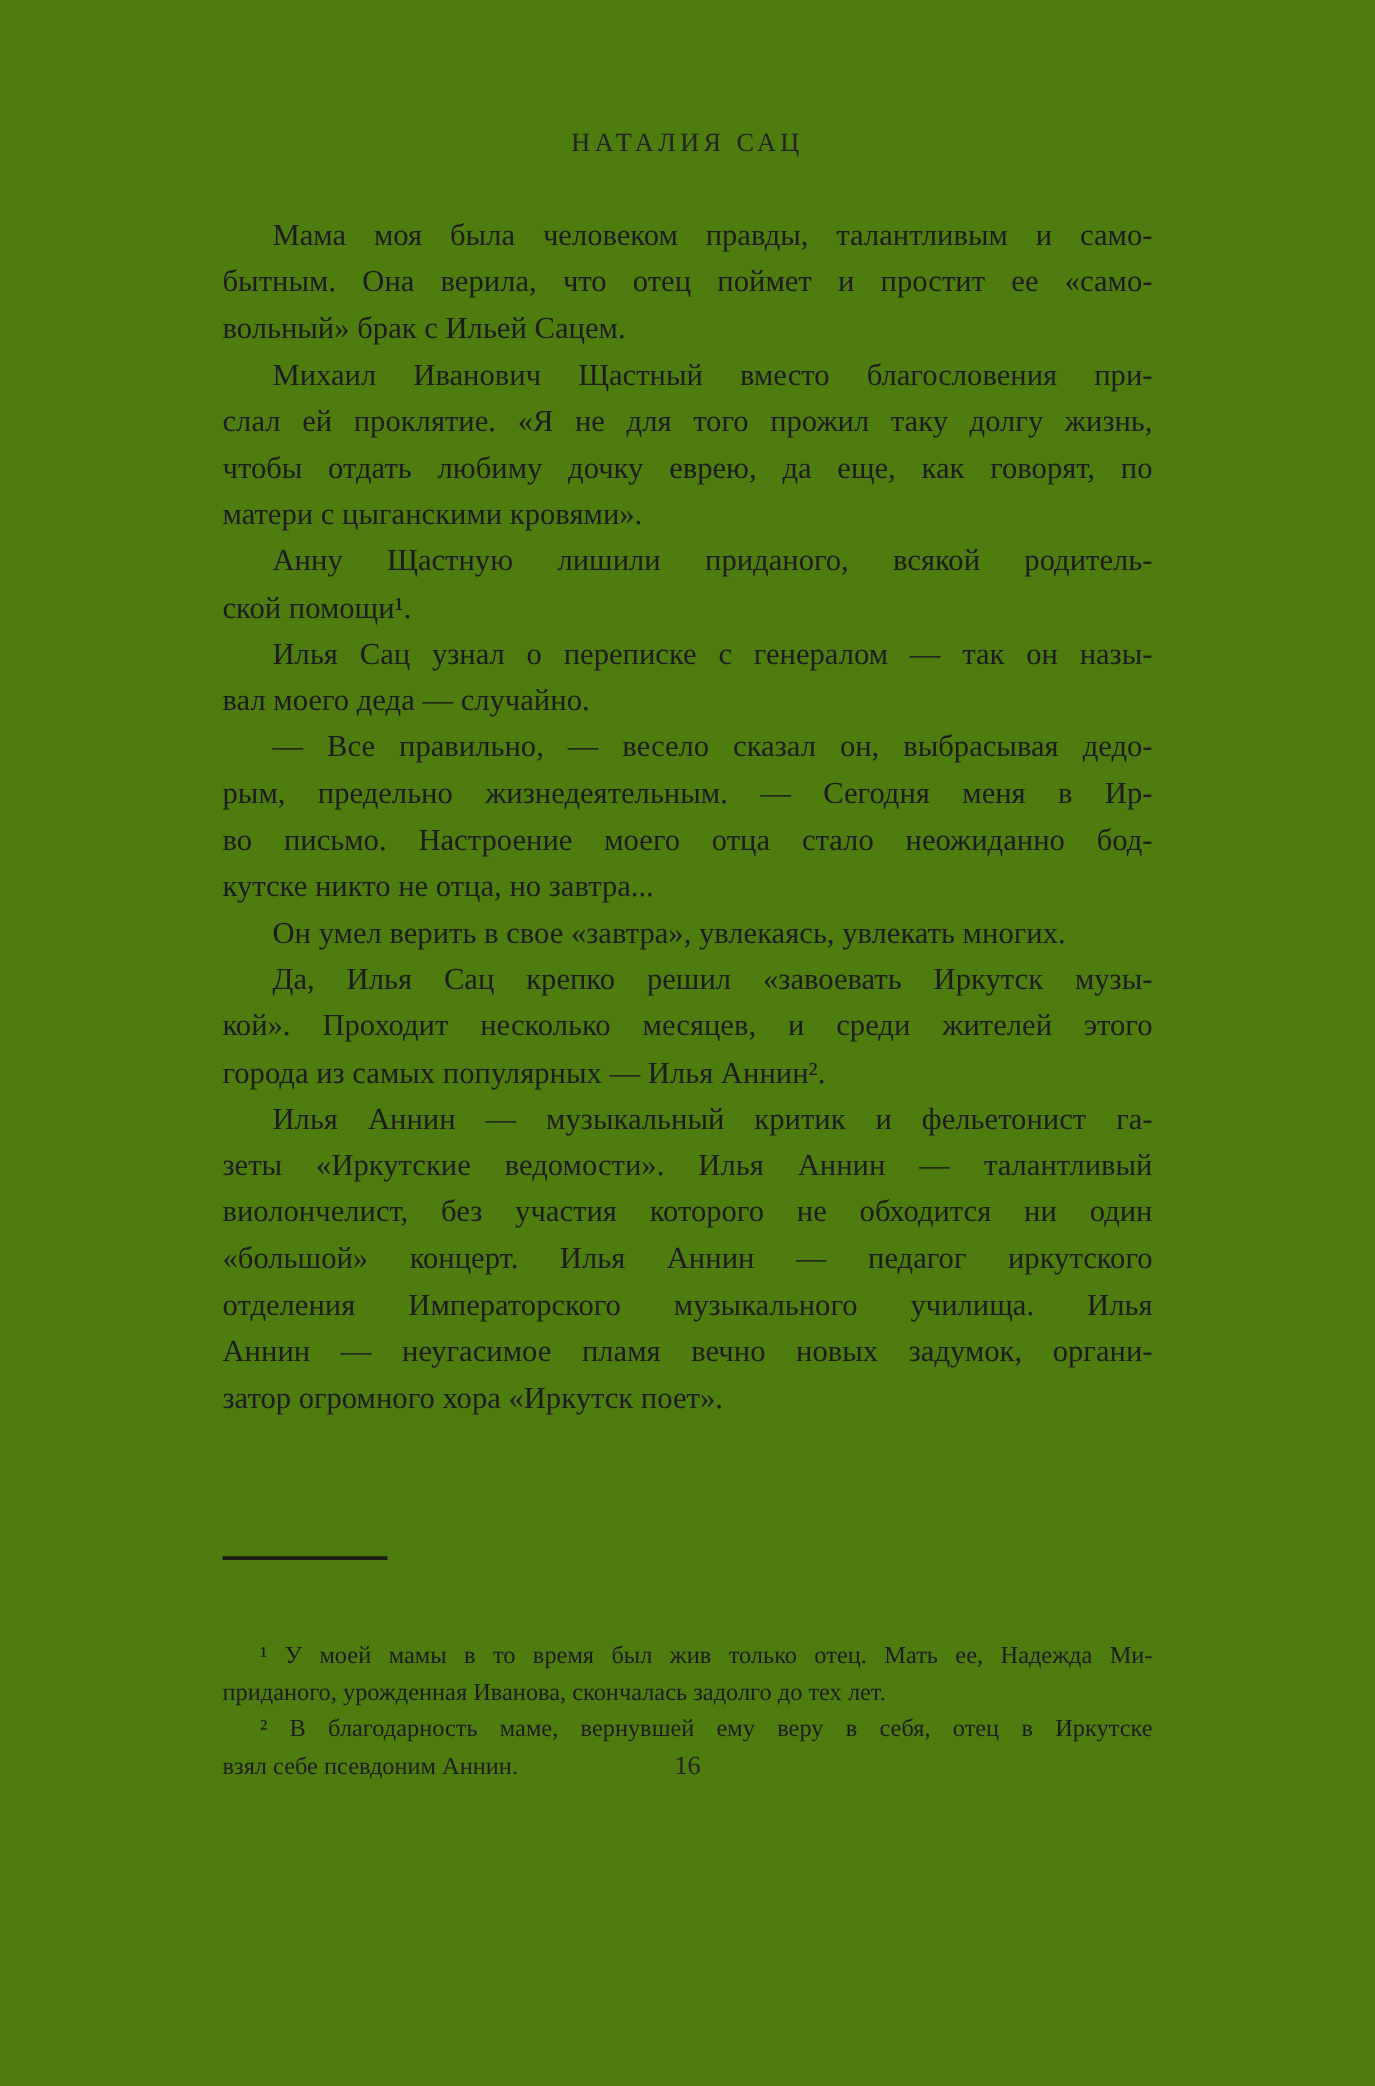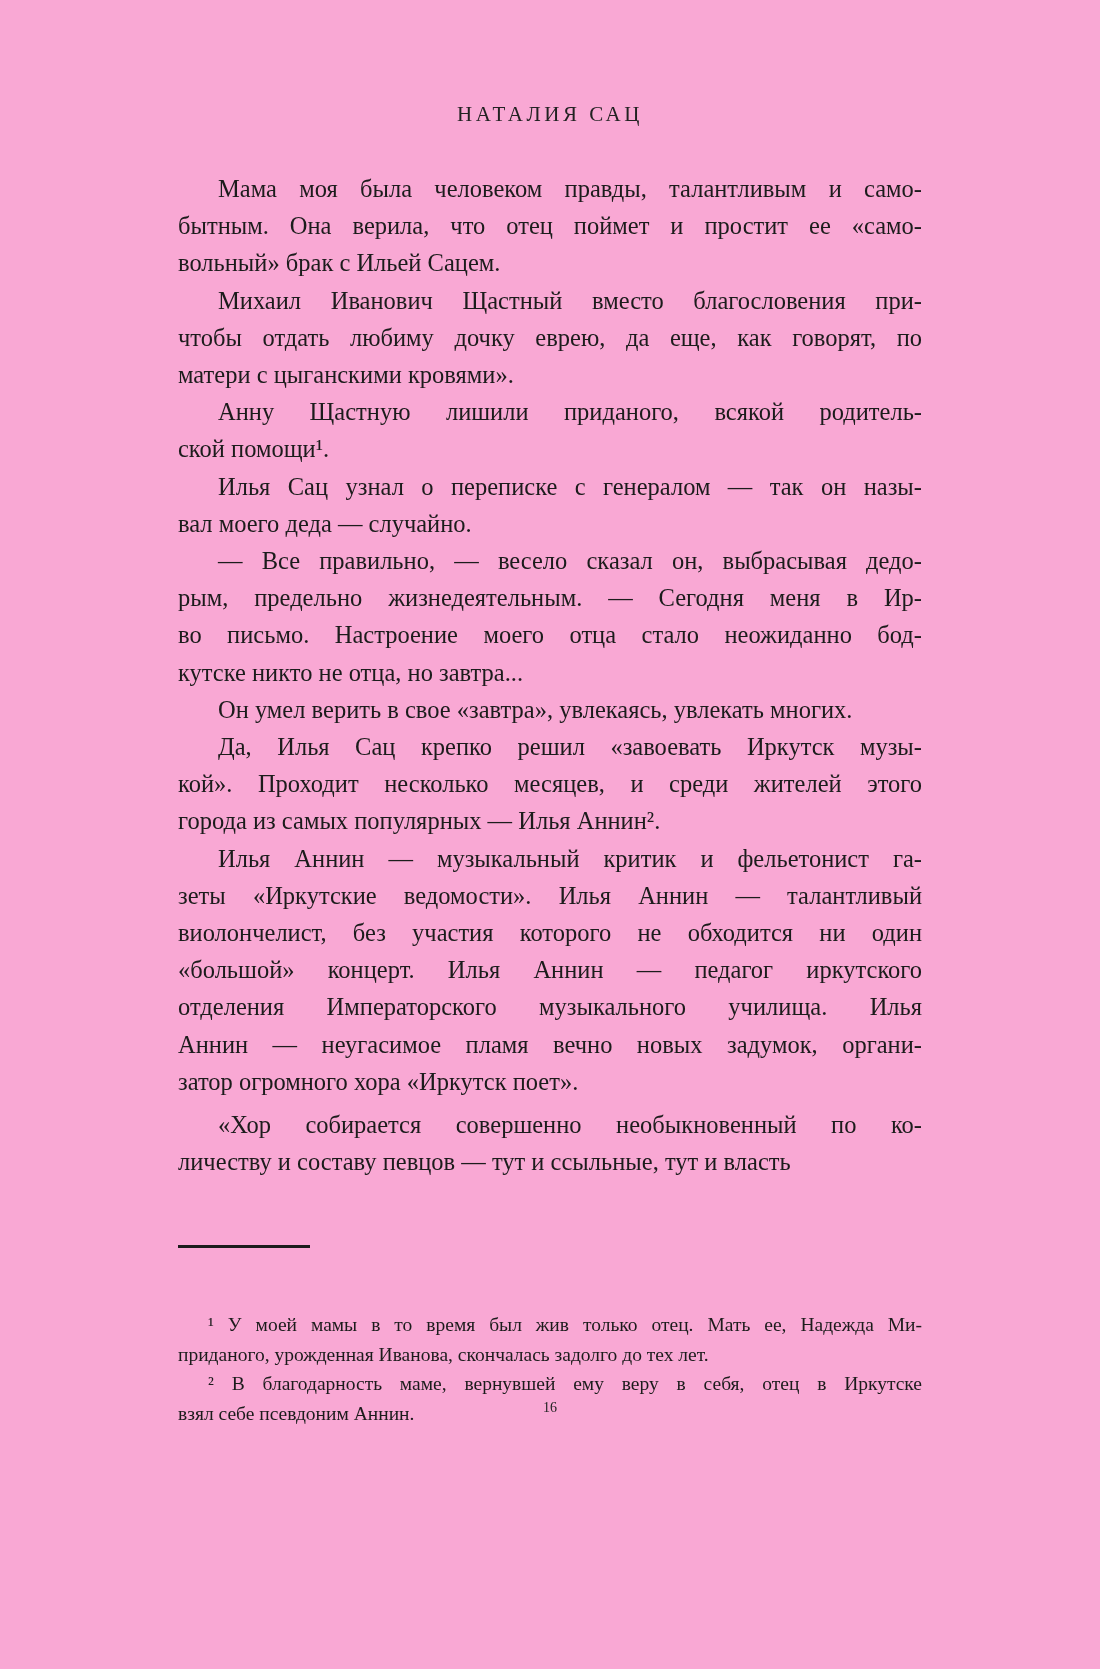--- a/index.html
+++ b/index.html
@@ -8,21 +8,21 @@
     height: 1669px;
     background: #ffffff;
     font-family: "Liberation Serif", serif;
     color: #1c1c1c;
     -webkit-font-smoothing: antialiased;
   }
   .page {
     position: relative;
     width: 1100px;
     height: 1669px;
-    background: #f9a8d4;
+    background: #4d7c0f;
     overflow: hidden;
   }
   .running-head {
     position: absolute;
     top: 102px;
     left: 0;
     width: 100%;
     text-align: center;
     font-size: 21px;
     letter-spacing: 3.5px;
@@ -64,38 +64,39 @@
     color: #1c1c1c;
     margin-top: 48px;
   }
   .footnotes .line.indent { text-indent: 30px; }
   .page-number {
     position: absolute;
     top: 1400px;
     left: 0;
     width: 100%;
     text-align: center;
-    font-size: 14px;
+    font-size: 21px;
     color: #222222;
   }
 </style>
 </head>
 <body>
 
 <div class="page">
   <div class="running-head">НАТАЛИЯ САЦ</div>
 
   <div class="body-text">
       <div class="paragraph">
         <div class="line indent">Мама моя была человеком правды, талантливым и само-</div>
         <div class="line">бытным. Она верила, что отец поймет и простит ее «само-</div>
         <div class="line last">вольный» брак с Ильей Сацем.</div>
       </div>
       <div class="paragraph">
         <div class="line indent">Михаил Иванович Щастный вместо благословения при-</div>
+        <div class="line">слал ей проклятие. «Я не для того прожил таку долгу жизнь,</div>
         <div class="line">чтобы отдать любиму дочку еврею, да еще, как говорят, по</div>
         <div class="line last">матери с цыганскими кровями».</div>
       </div>
       <div class="paragraph">
         <div class="line indent">Анну Щастную лишили приданого, всякой родитель-</div>
         <div class="line last">ской помощи¹.</div>
       </div>
       <div class="paragraph">
         <div class="line indent">Илья Сац узнал о переписке с генералом — так он назы-</div>
         <div class="line last">вал моего деда — случайно.</div>
@@ -116,24 +117,20 @@
       </div>
       <div class="paragraph">
         <div class="line indent">Илья Аннин — музыкальный критик и фельетонист га-</div>
         <div class="line">зеты «Иркутские ведомости». Илья Аннин — талантливый</div>
         <div class="line">виолончелист, без участия которого не обходится ни один</div>
         <div class="line">«большой» концерт. Илья Аннин — педагог иркутского</div>
         <div class="line">отделения Императорского музыкального училища. Илья</div>
         <div class="line">Аннин — неугасимое пламя вечно новых задумок, органи-</div>
         <div class="line last">затор огромного хора «Иркутск поет».</div>
       </div>
-      <div class="paragraph" style="margin-top: 6px;">
-        <div class="line indent">«Хор собирается совершенно необыкновенный по ко-</div>
-        <div class="line last">личеству и составу певцов — тут и ссыльные, тут и власть</div>
-      </div>
     </div>
 
   <div class="footnote-rule"></div>
 
   <div class="footnotes">
       <div class="paragraph">
         <div class="line indent">¹ У моей мамы в то время был жив только отец. Мать ее, Надежда Ми-</div>
         <div class="line last">приданого, урожденная Иванова, скончалась задолго до тех лет.</div>
       </div>
       <div class="paragraph">

